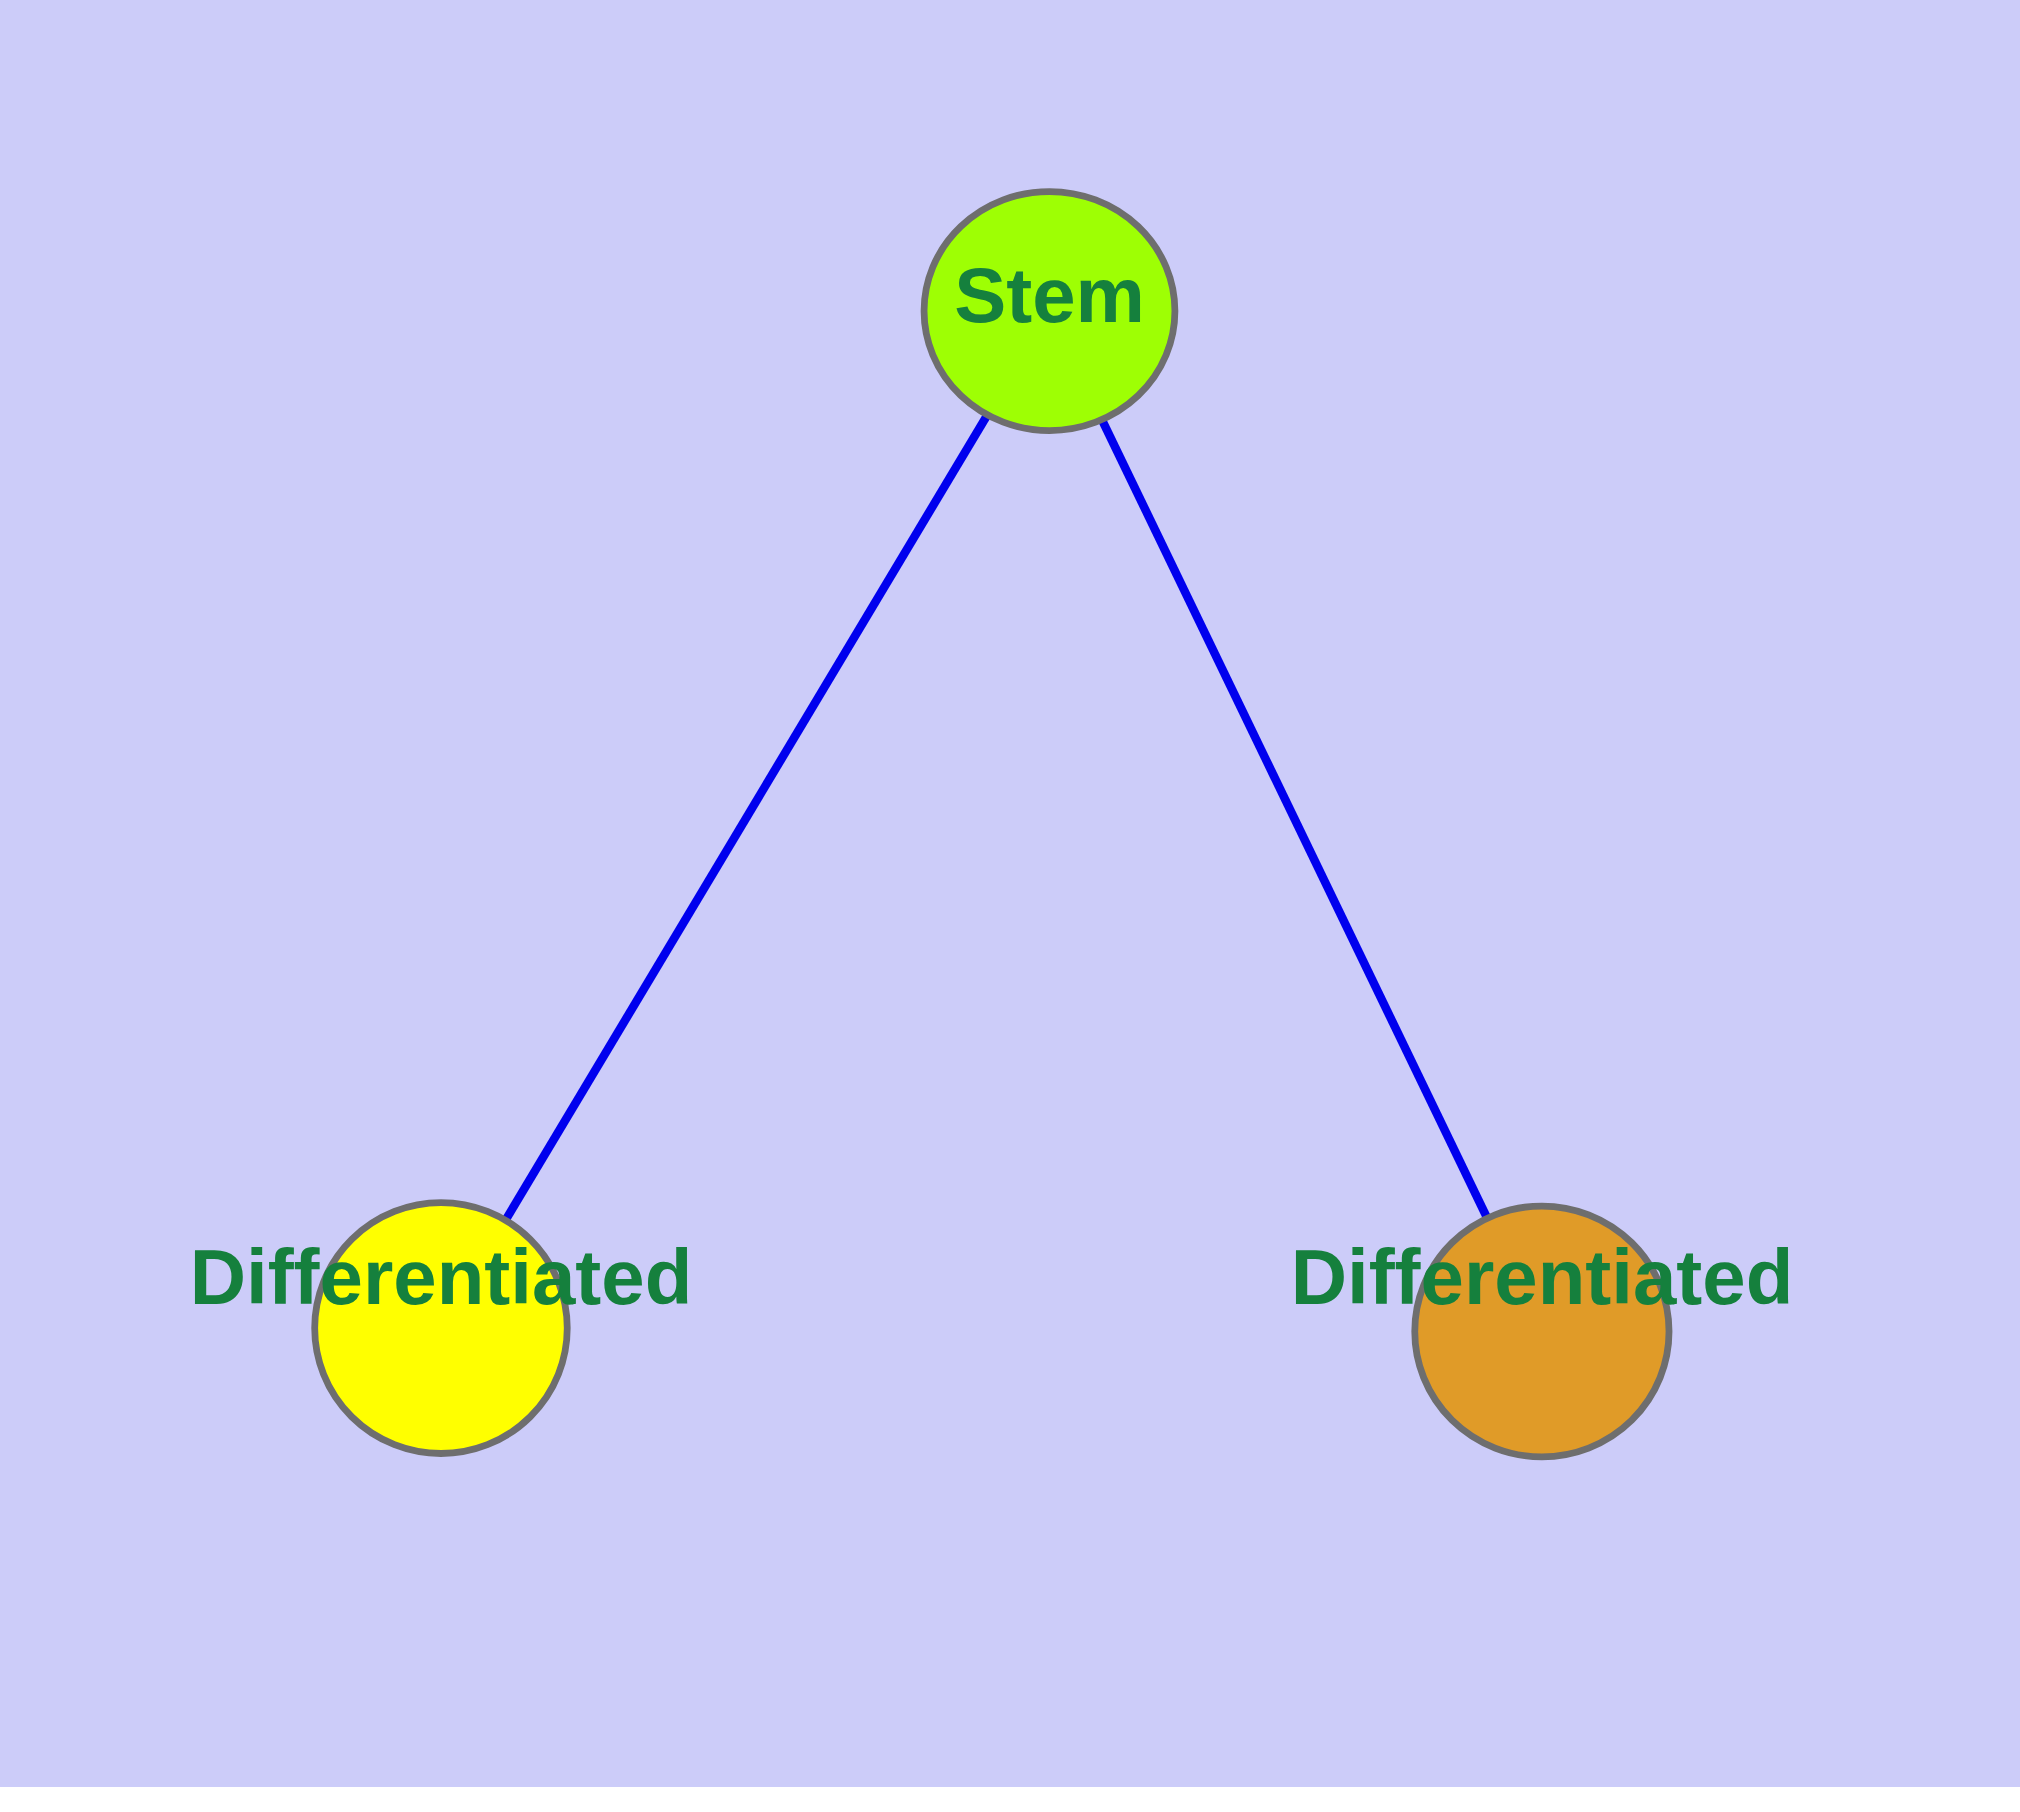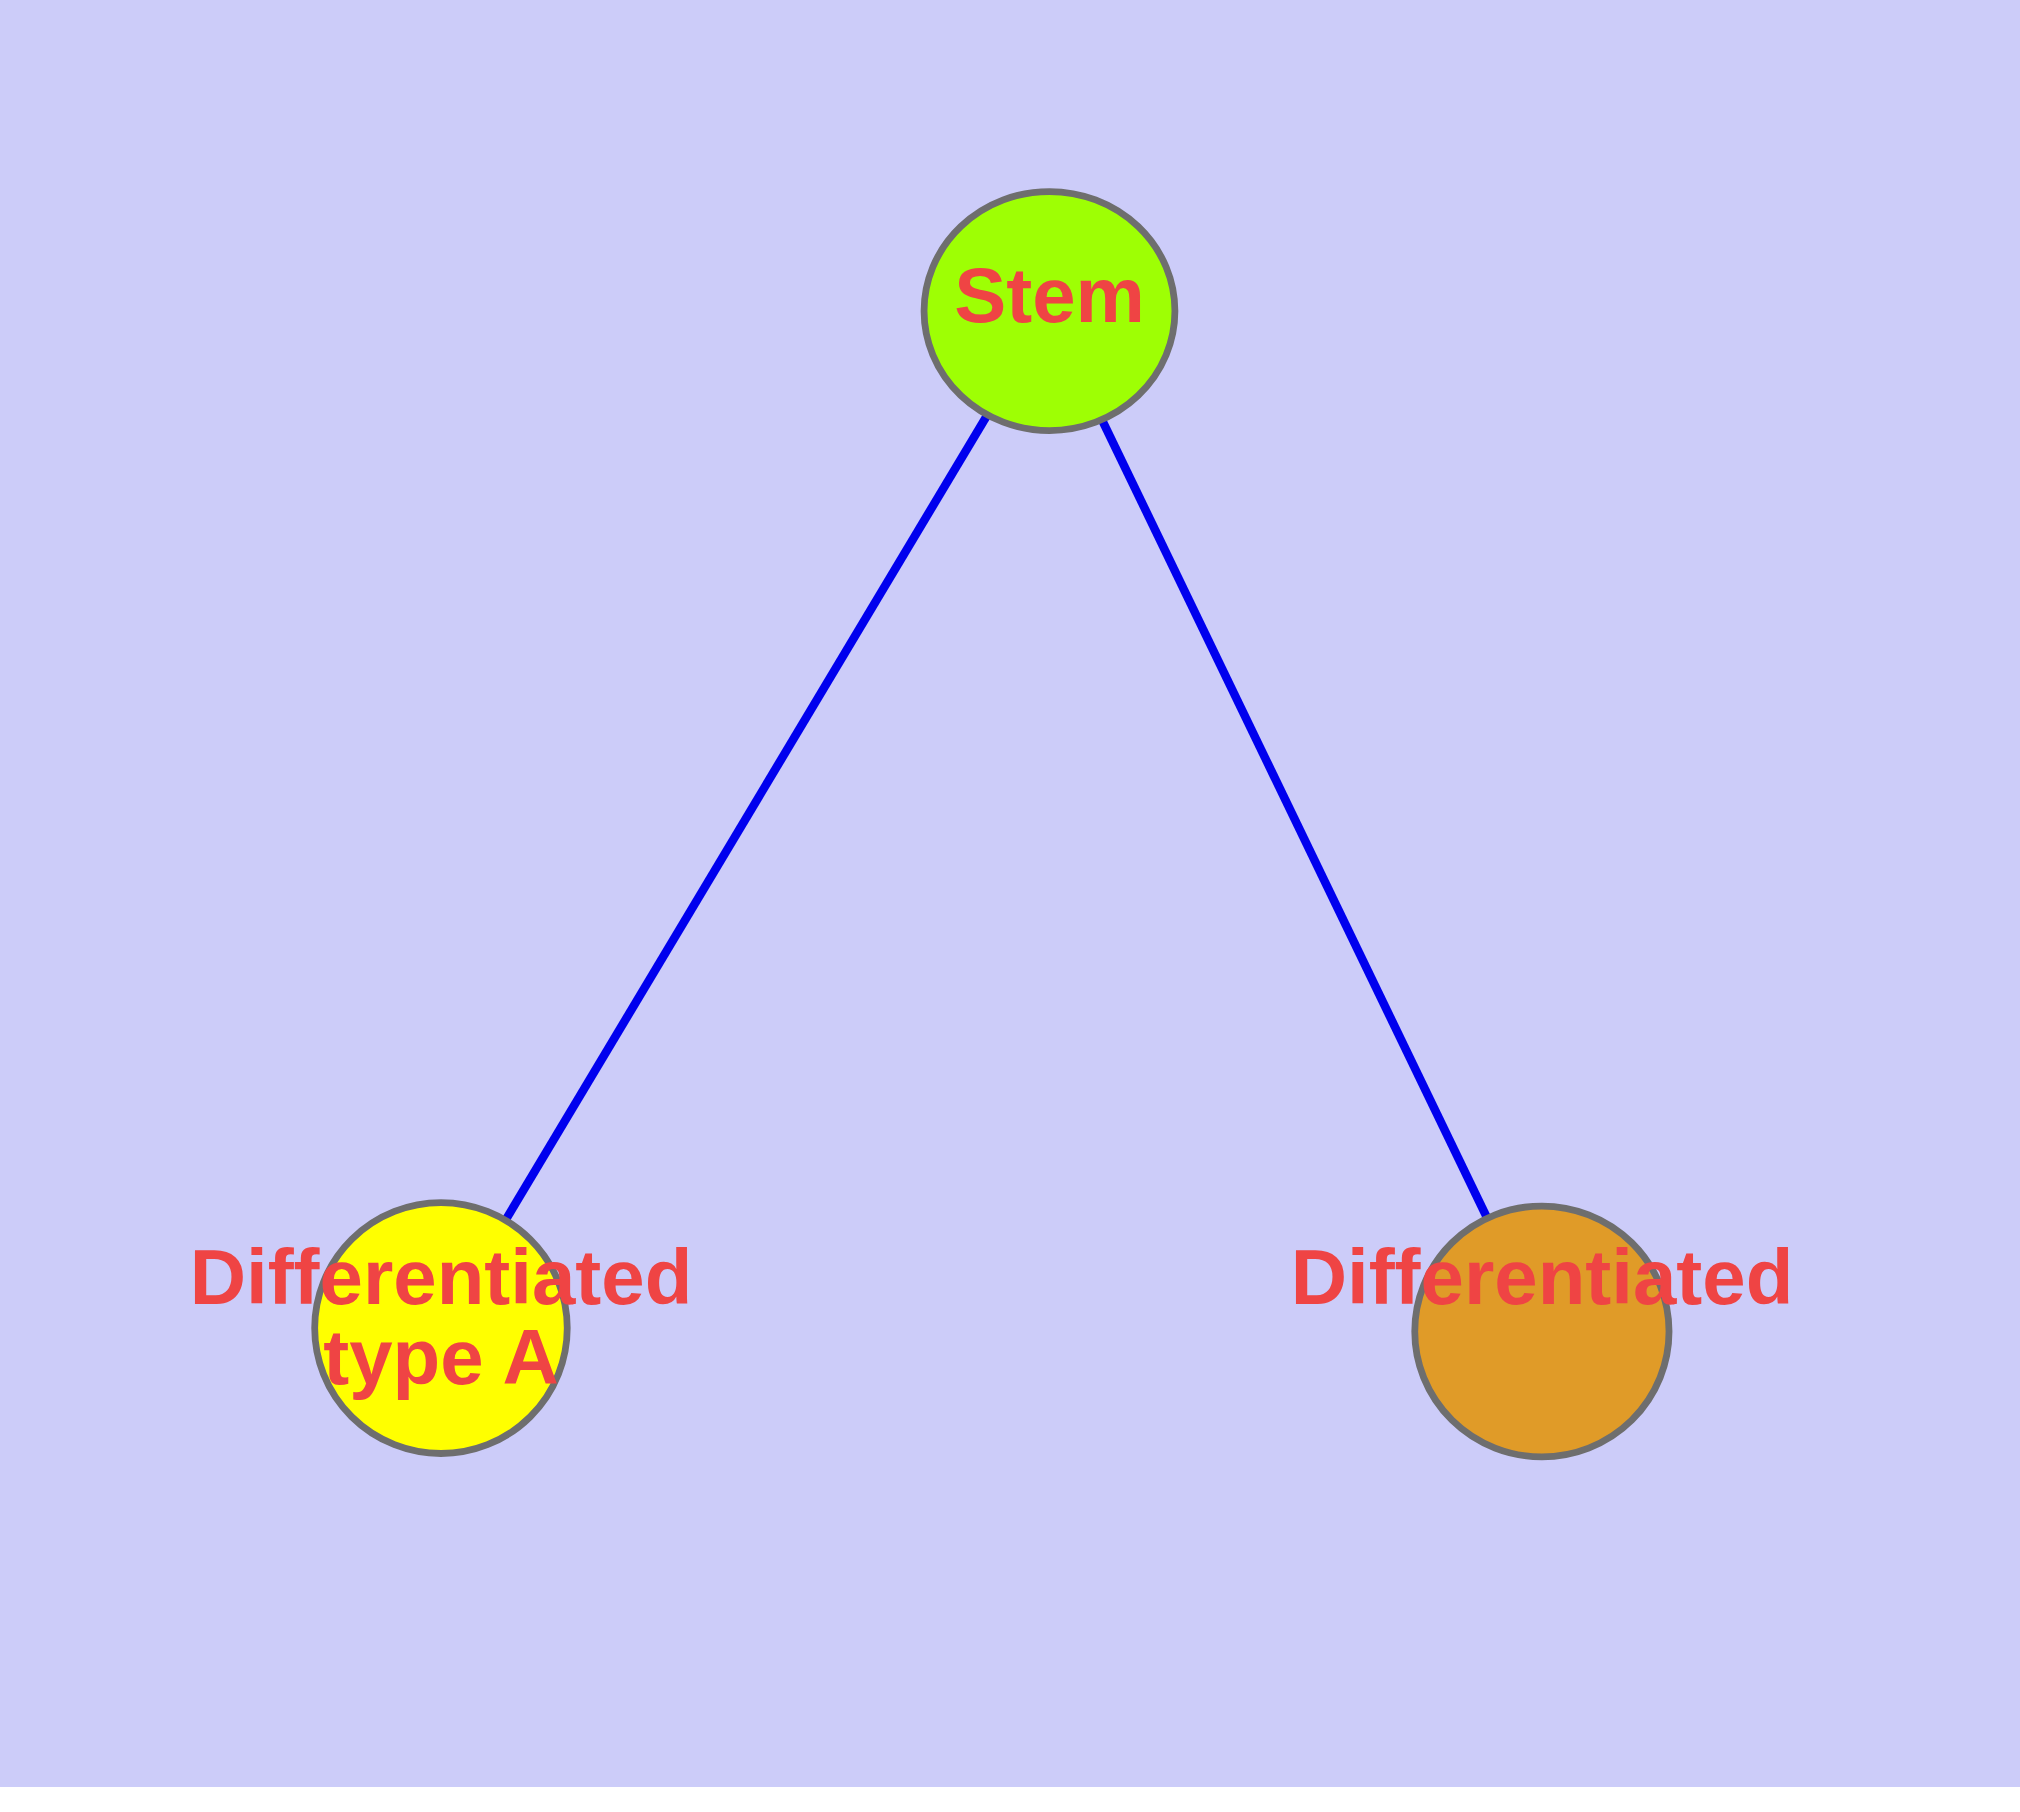--- a/index.html
+++ b/index.html
@@ -27,21 +27,21 @@
     position: absolute;
     left: 0;
     top: 0;
     width: 2021px;
     height: 1812px;
   }
   .node-label {
     position: absolute;
     text-align: center;
     font-weight: bold;
-    color: #ef4444;
+    color: #15803d;
     line-height: 1.02;
     white-space: pre;
     pointer-events: none;
     font-family: "Liberation Sans", sans-serif;
   }
   #label-stem {
     left: 795px;
     top: 256px;
     width: 509px;
     font-size: 78px;
@@ -75,18 +75,18 @@
 
     <g>
       <ellipse cx="1238" cy="367" rx="148" ry="141" fill="#9eff04" stroke="#6e6e6e" stroke-width="8"></ellipse>
       <ellipse cx="520" cy="1567" rx="149" ry="148" fill="#ffff00" stroke="#6e6e6e" stroke-width="8"></ellipse>
       <ellipse cx="1819" cy="1571" rx="150" ry="148" fill="#e09b28" stroke="#6e6e6e" stroke-width="8"></ellipse>
     </g>
   </svg>
 
   <div class="node-label" id="label-stem">Stem</div>
 
-  <div class="node-label" id="label-diffA"><span>Differentiated</span><br><span>type A</span></div>
+  <div class="node-label" id="label-diffA"><span>Differentiated</span><br></div>
 
   <div class="node-label" id="label-diffB"><span>Differentiated</span><br></div>
 
 </div>
 
 
 </body></html>

